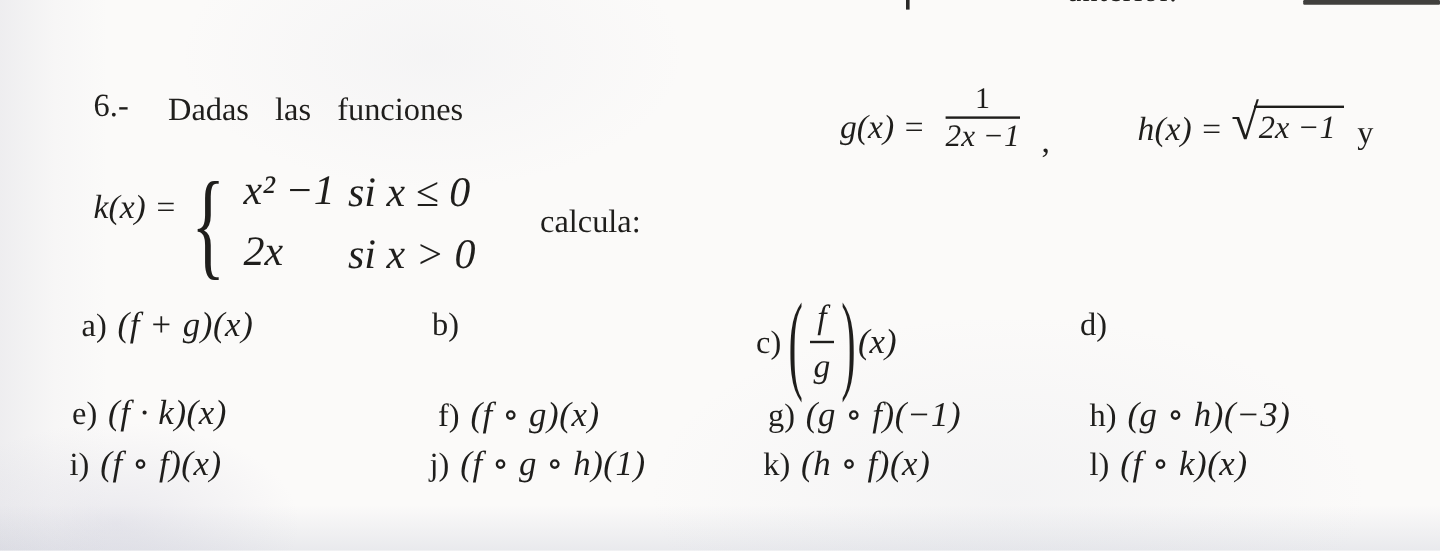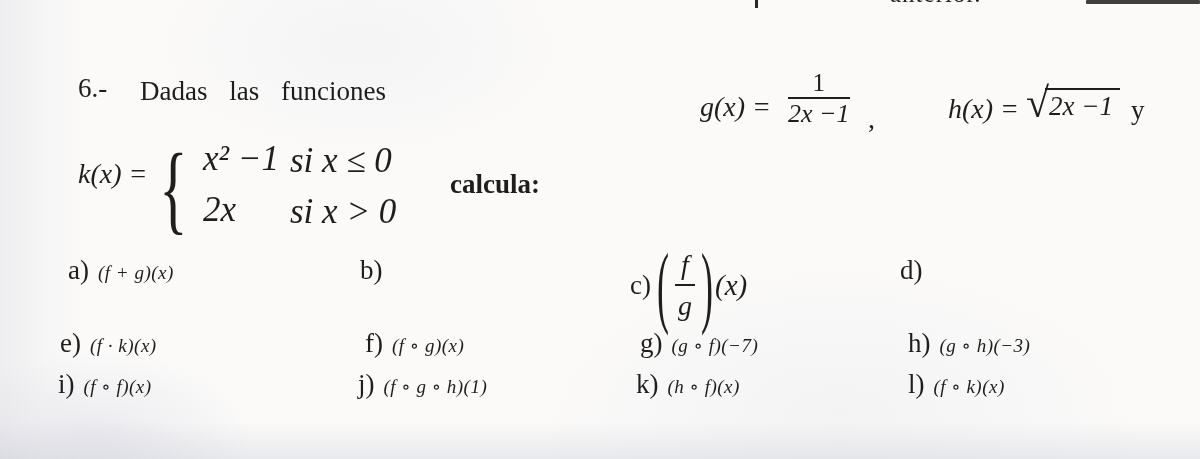--- a/index.html
+++ b/index.html
@@ -41,21 +41,21 @@
   .sqrt .rad{font-size:42px;line-height:.78;position:relative;top:-1px;margin-right:-4px;font-style:normal;}
   .sqrt .radicand{border-top:2.5px solid #1f1e1c;padding:2px 7px 0 4px;font-size:27px;line-height:1.1;}
 
   
   .brace{font-size:56px;line-height:1;display:inline-block;transform:scaleY(1.78) scaleX(1.05);transform-origin:top center;font-style:normal;}
   .case-expr,.case-cond{font-size:35px;}
 
   
   .item{display:flex;align-items:baseline;}
   .item .lbl{font-size:27px;margin-right:9px;font-style:normal;}
-  .item .expr{font-size:19px;letter-spacing:.5px;}
+  .item .expr{font-size:29px;letter-spacing:.5px;}
 
   
   .item-frac{display:flex;align-items:center;height:96px;}
   .item-frac .lbl{font-size:27px;margin-right:6px;}
   .bigp{font-size:36px;line-height:1;display:inline-block;transform:scaleY(2.55);transform-origin:center;font-style:normal;}
   .cfrac{display:inline-flex;flex-direction:column;align-items:center;margin:0 3px;}
   .cfrac .num{font-size:28px;font-style:italic;padding:0 6px 3px 6px;border-bottom:2.5px solid #1f1e1c;}
   .cfrac .den{font-size:28px;font-style:italic;padding:4px 6px 0 6px;}
   .item-frac .arg{font-size:29px;font-style:italic;margin-left:2px;}
 </style>
@@ -94,21 +94,21 @@
   <div class="abs t27 rm" style="left:1131px;top:95px;">y</div>
 
   <div class="abs t28 it" style="left:78px;top:158px;">k(x) =</div>
   <div class="abs" style="left:160px;top:138px;">
     <span class="brace">{</span>
   </div>
   <div class="abs case-expr it" style="left:203px;top:139px;">x² −1</div>
   <div class="abs case-cond it" style="left:290px;top:141px;text-align:center;">si x ≤ 0</div>
   <div class="abs case-expr it" style="left:203px;top:190px;">2x</div>
   <div class="abs case-cond it" style="left:290px;top:192px;">si x &gt; 0</div>
-  <div class="abs t27 rm" style="left:450px;top:169px;font-weight:bold;">calcula:</div>
+  <div class="abs t27 rm" style="left:450px;top:169px;">calcula:</div>
 
   <div class="abs item" style="left:68px;top:255px;">
     <span class="lbl">a)</span>
     <span class="expr it">(f + g)(x)</span>
   </div>
   <div class="abs item" style="left:360px;top:255px;">
     <span class="lbl">b)</span>
   </div>
   <div class="abs item-frac" style="left:630px;top:237px;">
     <span class="lbl">c)</span>
@@ -127,21 +127,21 @@
   <div class="abs item" style="left:60px;top:328px;">
     <span class="lbl">e)</span>
     <span class="expr it">(f · k)(x)</span>
   </div>
   <div class="abs item" style="left:365px;top:328px;">
     <span class="lbl">f)</span>
     <span class="expr it">(f ∘ g)(x)</span>
   </div>
   <div class="abs item" style="left:640px;top:328px;">
     <span class="lbl">g)</span>
-    <span class="expr it">(g ∘ f)(−7)</span>
+    <span class="expr it">(g ∘ f)(−1)</span>
   </div>
   <div class="abs item" style="left:908px;top:328px;">
     <span class="lbl">h)</span>
     <span class="expr it">(g ∘ h)(−3)</span>
   </div>
 
   <div class="abs item" style="left:58px;top:369px;">
     <span class="lbl">i)</span>
     <span class="expr it">(f ∘ f)(x)</span>
   </div>

